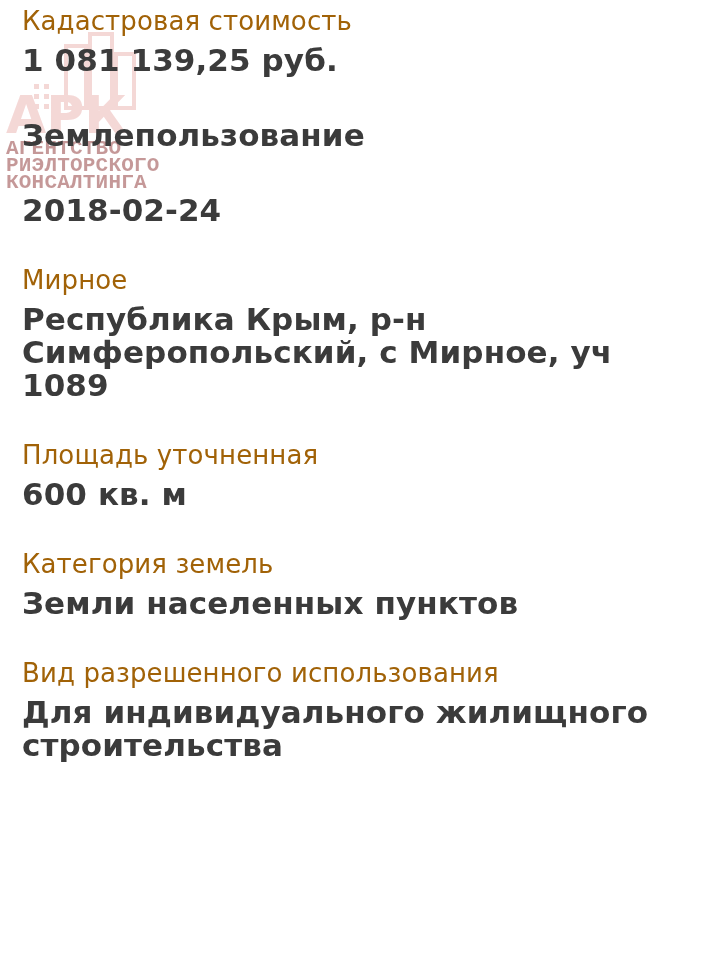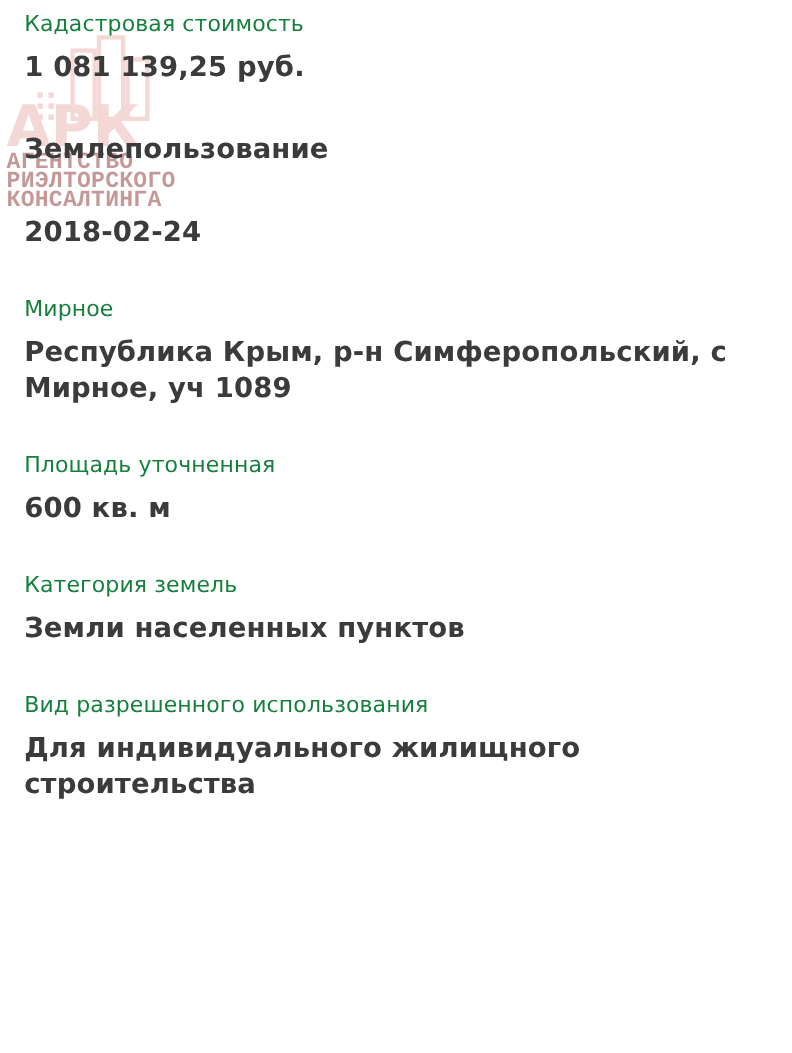--- a/index.html
+++ b/index.html
@@ -48,29 +48,29 @@
   .content {
     position: relative;
     z-index: 1;
     padding: 0 22px;
     box-sizing: border-box;
   }
   .field {
     margin: 0;
   }
   .field-label {
-    font-size: 20px;
+    font-size: 26px;
     font-weight: 400;
-    color: #15803d;
+    color: #a16207;
     line-height: 34px;
     margin: 0;
     letter-spacing: 0.1px;
   }
   .field-value {
-    font-size: 25px;
+    font-size: 31px;
     font-weight: 700;
     color: #3b3b3b;
     line-height: 33px;
     margin: 6px 0 0 0;
     letter-spacing: 0.1px;
   }
   .sp-1 { height: 36px; }
   .sp-top { height: 4px; }
 </style>
 </head>

